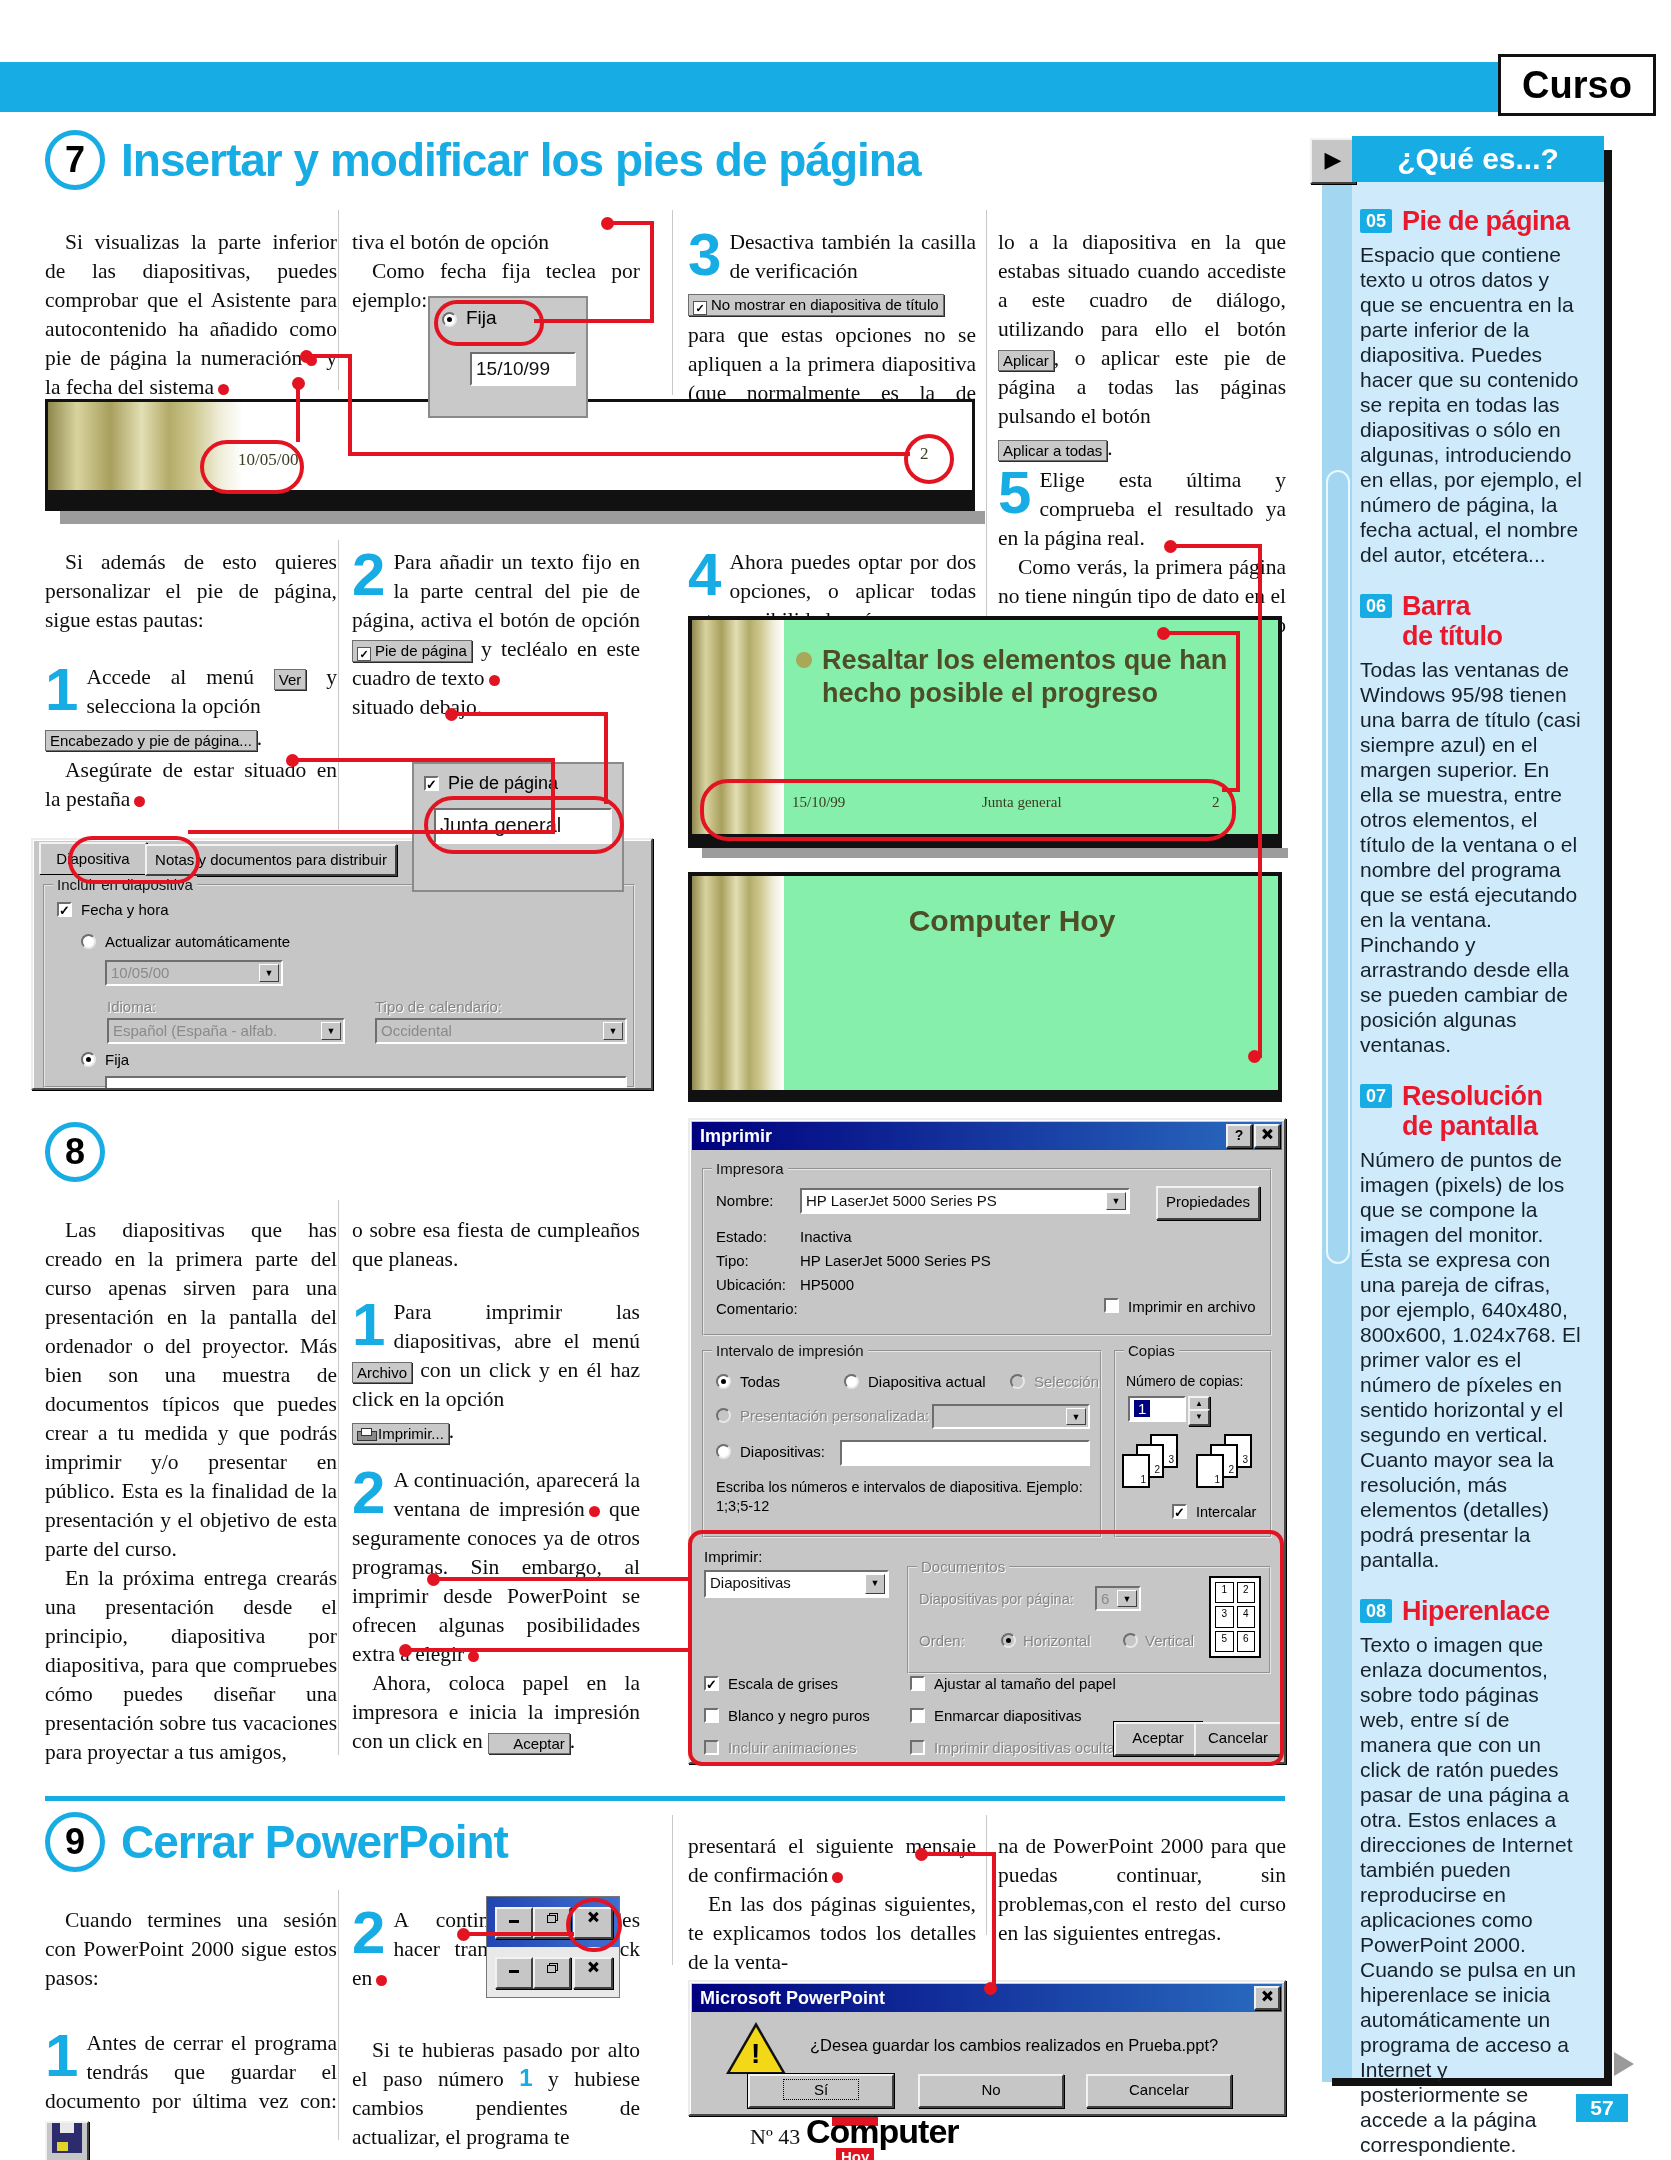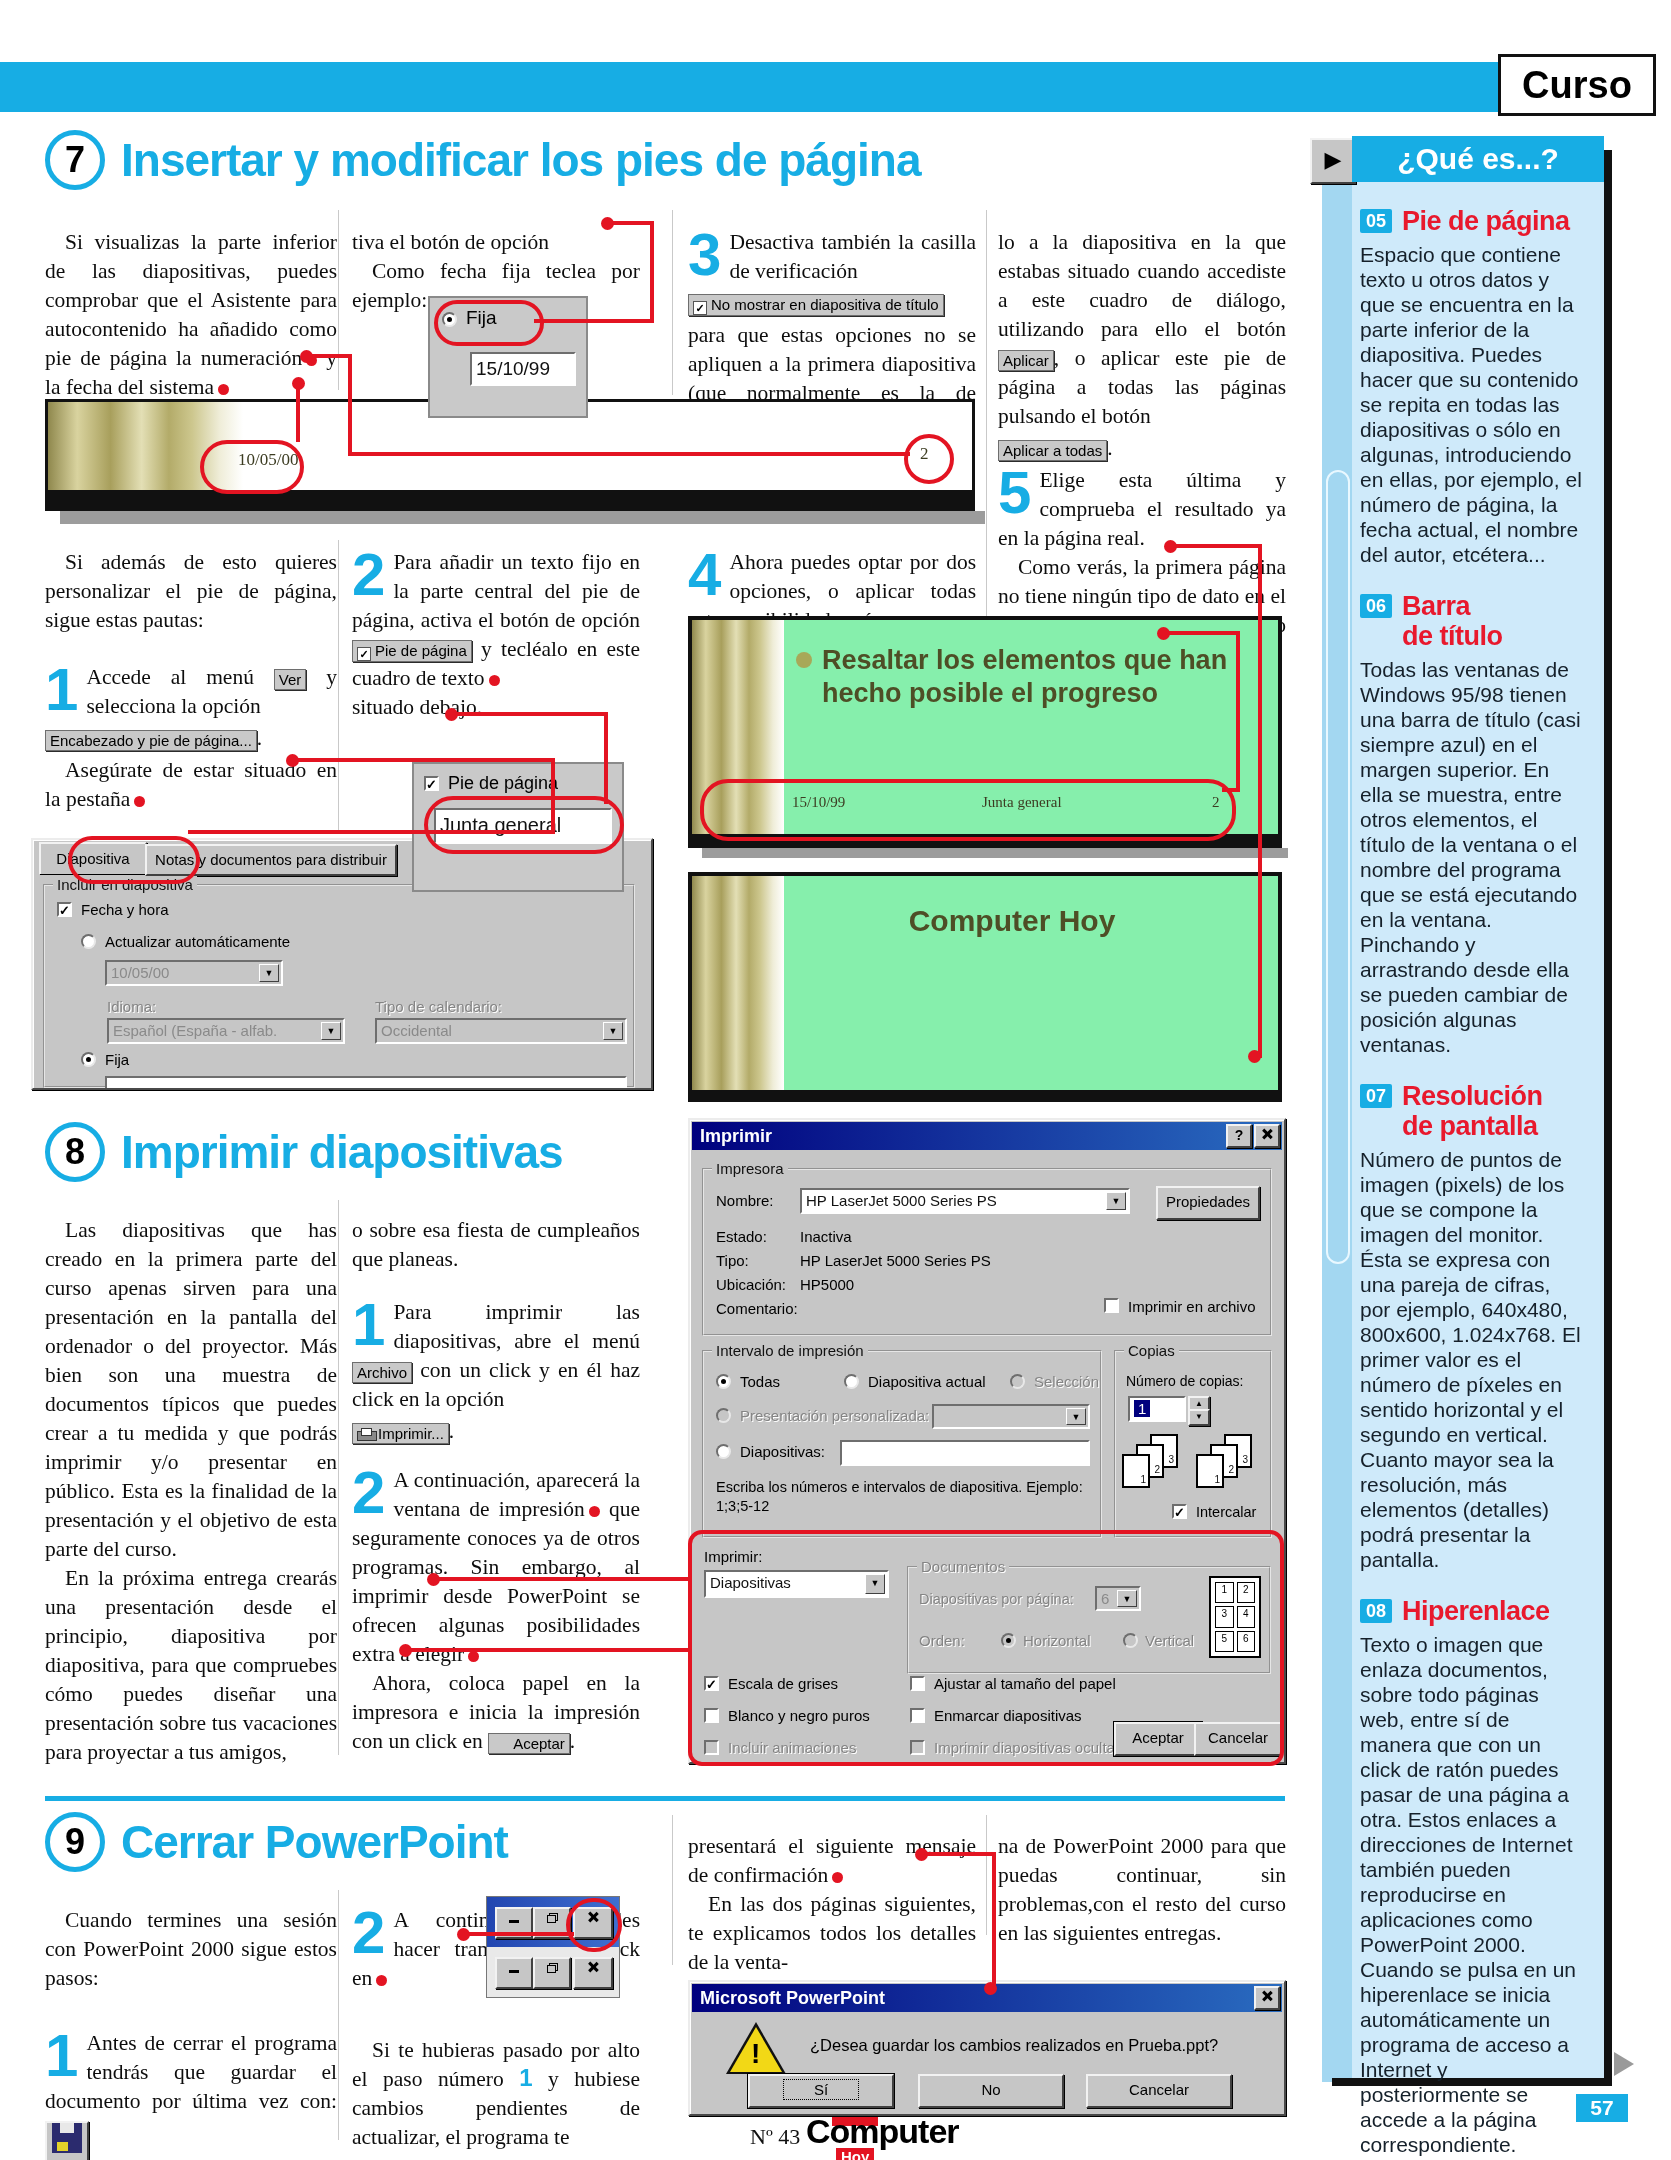--- a/index.html
+++ b/index.html
@@ -273,21 +273,20 @@
     <div class="sbitem">
       <div class="sbhead">Hiperenlace</div>
       <span class="sbbadge">08</span>
       <div class="sbbody">Texto o imagen que enlaza documentos, sobre todo páginas web, entre sí de manera que con un click de ratón puedes pasar de una página a otra. Estos enlaces a direcciones de Internet también pueden reproducirse en aplicaciones como PowerPoint 2000. Cuando se pulsa en un hiperenlace se inicia automáticamente un programa de acceso a Internet y posteriormente se accede a la página correspondiente.</div>
     </div>
   </div>
   <div class="tri-gray" style="left:1614px;top:2052px;"></div>
 
   <div class="secthead" style="left:45px;top:1122px;">
     <div class="snum">8</div>
-    <div class="stitle">Imprimir diapositivas</div>
   </div>
 
   <div class="col" style="left:45px;top:1196px;width:292px;">
     <p class="ind"><span>Las diapositivas que has creado en la primera parte del curso apenas sirven para una presentación en la pantalla del ordenador o del proyector. Más bien son una muestra de documentos típicos que puedes crear a tu medida y que podrás imprimir y/o presentar en público. Esta es la finalidad de la presentación y el objetivo de esta parte del curso.</span></p>
     <p class="ind"><span>En la próxima entrega crearás una presentación desde el principio, diapositiva por diapositiva, para que compruebes cómo puedes diseñar una presentación sobre tus vacaciones para proyectar a tus amigos,</span></p>
   </div>
 
   <div class="col" style="left:352px;top:1196px;width:288px;">
     <p><span>o sobre esa fiesta de cumpleaños que planeas.</span></p>
     <p class="step" style="margin-top:24px;"><span class="stepnum">1</span>

